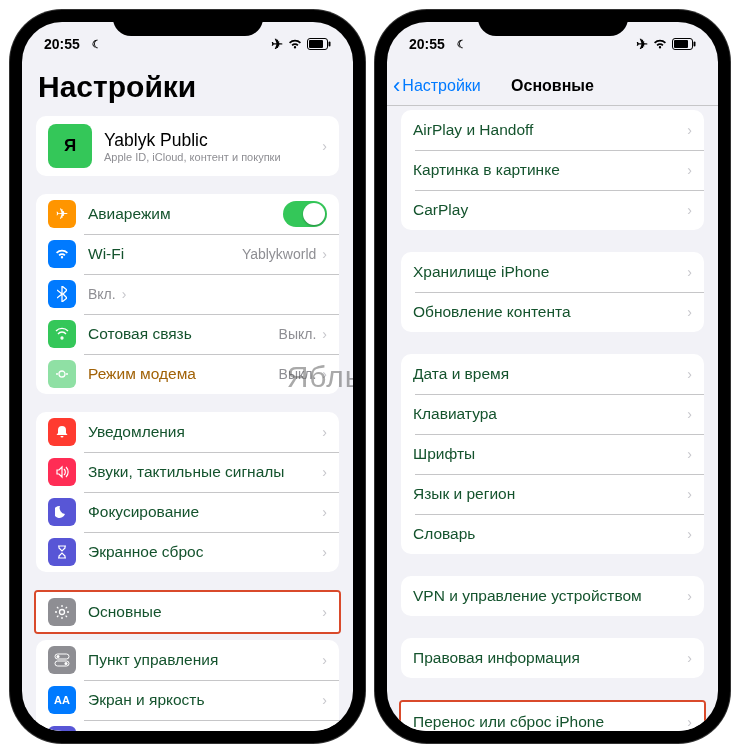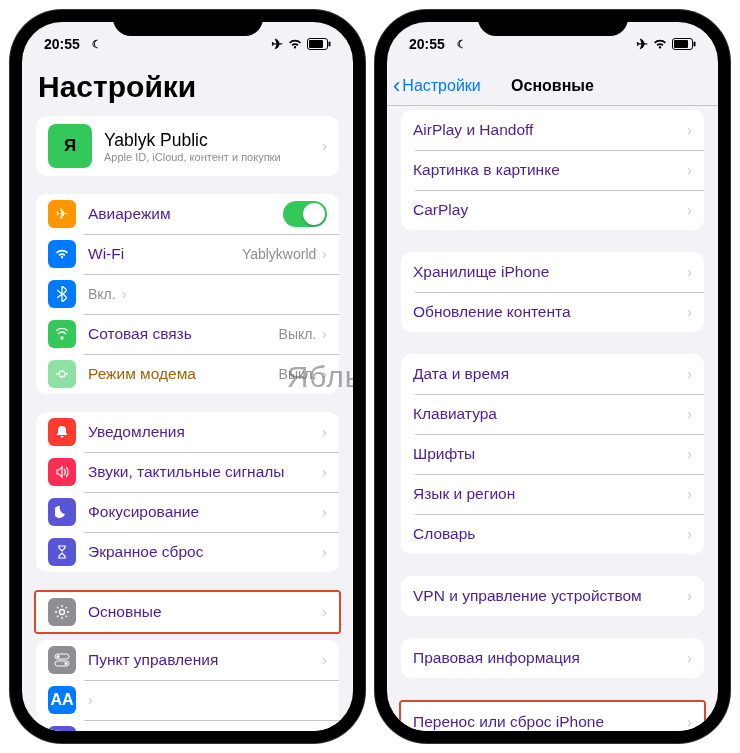--- a/index.html
+++ b/index.html
@@ -26,21 +26,21 @@
   .icon-green-y { background: #34c759; font-weight: 700; font-size: 17px; }
   .icon-orange { background: #ff9500; }
   .icon-blue { background: #007aff; }
   .icon-green { background: #34c759; }
   .icon-lgreen { background: #34c759; opacity: 0.55; }
   .icon-red { background: #ff3b30; }
   .icon-pink { background: #ff2d55; }
   .icon-indigo { background: #5856d6; }
   .icon-gray { background: #8e8e93; }
   .icon-bluedk { background: #007aff; }
-  .row-label { font-size: 15.5px; color: #4c1d95; flex: 1; }
+  .row-label { font-size: 15.5px; color: #14532d; flex: 1; }
   .row-value { font-size: 14px; color: #8e8e93; margin-right: 6px; }
   .chevron { color: #c7c7cc; font-size: 14px; }
   .profile-row { min-height: 60px; }
   .profile-icon { width: 44px; height: 44px; border-radius: 8px; display:flex; align-items:center; justify-content:center; margin-right: 12px; flex-shrink:0; }
   .profile-text .name { font-size: 17.5px; font-weight: 500; }
   .profile-text .sub { font-size: 11px; color: #8e8e93; }
   .toggle { width: 44px; height: 26px; background: #34c759; border-radius: 13px; position: relative; }
   .toggle::after { content: ""; position: absolute; width: 22px; height: 22px; background: #fff; border-radius: 50%; top: 2px; right: 2px; box-shadow: 0 1px 2px rgba(0,0,0,.3); }
   .highlight { border: 2px solid #d94a2b; border-radius: 4px; margin: 0 12px 6px; }
   .highlight .row { background: #fff; border-radius: 2px; }
@@ -197,22 +197,23 @@
                 <circle cx="4" cy="3.5" r="1.5" fill="#fff"></circle>
                 <rect x="1" y="8" width="14" height="5" rx="2.5" stroke="#fff" fill="none"></rect>
                 <circle cx="12" cy="10.5" r="1.5" fill="#fff"></circle>
               </svg>
             </div>
           <div class="row-label">Пункт управления</div>
           <span class="chevron">›</span>
         </div>
         <div class="row with-icon">
           <div class="icon-box icon-bluedk">
-              <span style="font-size:16px;font-weight:700">AA</span>
-            </div>
+              <span style="font-size:11px;font-weight:700">AA</span>
+            </div>
+          <div class="row-label">Экран и яркость</div>
           <span class="chevron">›</span>
         </div>
         <div class="row with-icon">
           <div class="icon-box icon-indigo"></div>
 
         </div>
       </div>
     </div>
     <div class="watermark">Яблык</div>
   </div>

